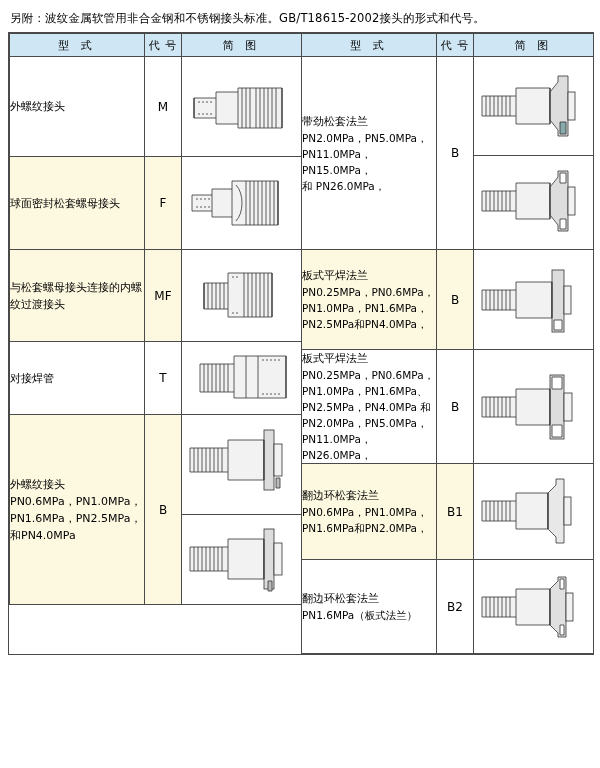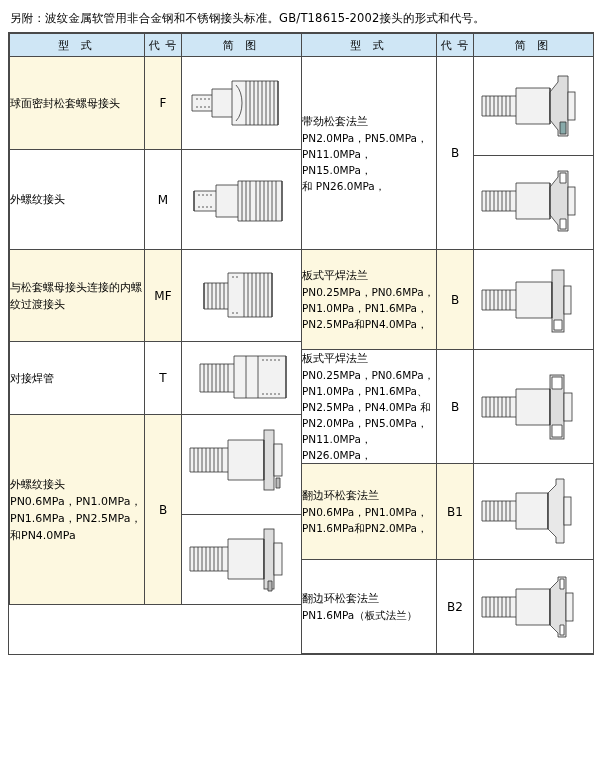--- a/index.html
+++ b/index.html
@@ -104,50 +104,50 @@
             </colgroup>
             <thead>
               <tr>
                 <th>型    式</th>
                 <th class="code">代 号</th>
                 <th>简    图</th>
               </tr>
             </thead>
             <tbody>
 
-              <tr style="height:93px;">
-                <td class="c-type yellow">球面密封松套螺母接头</td>
-                <td class="c-code yellow">F</td>
-                <td class="c-fig">
-                  <svg class="fig" width="112" height="80" viewBox="0 0 112 80">
-                    <g fill="none" stroke="#333" stroke-width="0.8">
-                      <path d="M6 32 L6 48 L26 48 L26 54 L46 54 L46 62 L92 62 L92 18 L46 18 L46 26 L26 26 L26 32 Z" fill="#f2f2f2"></path>
-                      <path d="M26 32 L26 48 M46 26 L46 54 M60 18 L60 62"></path>
-                      <path d="M64 18 L64 62 M68 18 L68 62 M72 18 L72 62 M76 18 L76 62 M80 18 L80 62 M84 18 L84 62 M88 18 L88 62"></path>
-                      <path d="M50 22 C 58 30, 58 50, 50 58"></path>
-                      <path d="M10 36 L24 36 M10 44 L24 44" stroke-dasharray="2,2"></path>
-                      <path d="M92 18 L92 62" stroke-width="1.1"></path>
-                    </g>
-                  </svg>
-                </td>
-              </tr>
-
               <tr style="height:100px;">
                 <td class="c-type white">外螺纹接头</td>
                 <td class="c-code white">M</td>
                 <td class="c-fig">
                   <svg class="fig" width="112" height="86" viewBox="0 0 112 86">
                     <g fill="none" stroke="#333" stroke-width="0.8">
                       <path d="M8 34 L8 54 L30 54 L30 60 L52 60 L52 64 L96 64 L96 24 L52 24 L52 28 L30 28 L30 34 Z" fill="#f2f2f2"></path>
                       <path d="M30 34 L30 54 M52 28 L52 60 M70 24 L70 64"></path>
                       <path d="M56 24 L56 64 M60 24 L60 64 M64 24 L64 64"></path>
                       <path d="M74 24 L74 64 M78 24 L78 64 M82 24 L82 64 M86 24 L86 64 M90 24 L90 64"></path>
                       <path d="M8 34 L8 54" stroke-width="1.1"></path>
                       <path d="M96 24 L96 64" stroke-width="1.1"></path>
                       <path d="M12 38 L28 38 M12 50 L28 50" stroke-dasharray="2,2"></path>
+                    </g>
+                  </svg>
+                </td>
+              </tr>
+
+              <tr style="height:93px;">
+                <td class="c-type yellow">球面密封松套螺母接头</td>
+                <td class="c-code yellow">F</td>
+                <td class="c-fig">
+                  <svg class="fig" width="112" height="80" viewBox="0 0 112 80">
+                    <g fill="none" stroke="#333" stroke-width="0.8">
+                      <path d="M6 32 L6 48 L26 48 L26 54 L46 54 L46 62 L92 62 L92 18 L46 18 L46 26 L26 26 L26 32 Z" fill="#f2f2f2"></path>
+                      <path d="M26 32 L26 48 M46 26 L46 54 M60 18 L60 62"></path>
+                      <path d="M64 18 L64 62 M68 18 L68 62 M72 18 L72 62 M76 18 L76 62 M80 18 L80 62 M84 18 L84 62 M88 18 L88 62"></path>
+                      <path d="M50 22 C 58 30, 58 50, 50 58"></path>
+                      <path d="M10 36 L24 36 M10 44 L24 44" stroke-dasharray="2,2"></path>
+                      <path d="M92 18 L92 62" stroke-width="1.1"></path>
                     </g>
                   </svg>
                 </td>
               </tr>
 
 
               <tr style="height:92px;">
                 <td class="c-type yellow">与松套螺母接头连接的内螺纹过渡接头</td>
                 <td class="c-code yellow">MF</td>
                 <td class="c-fig">

